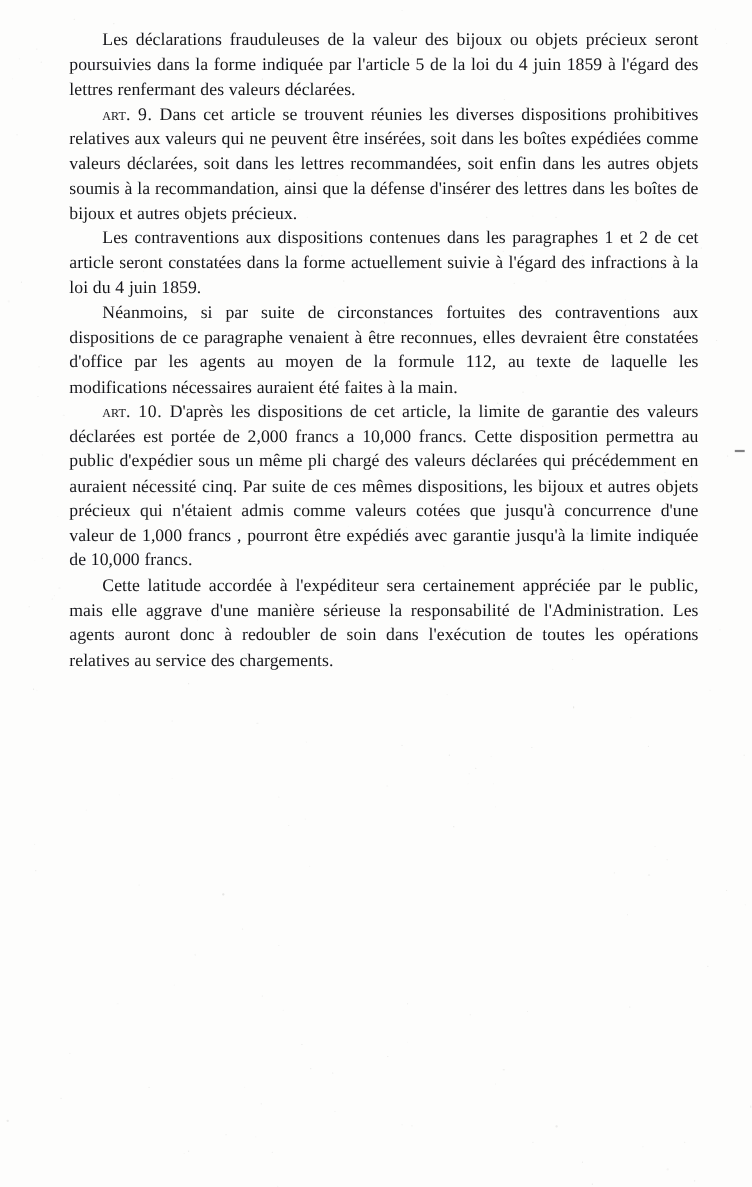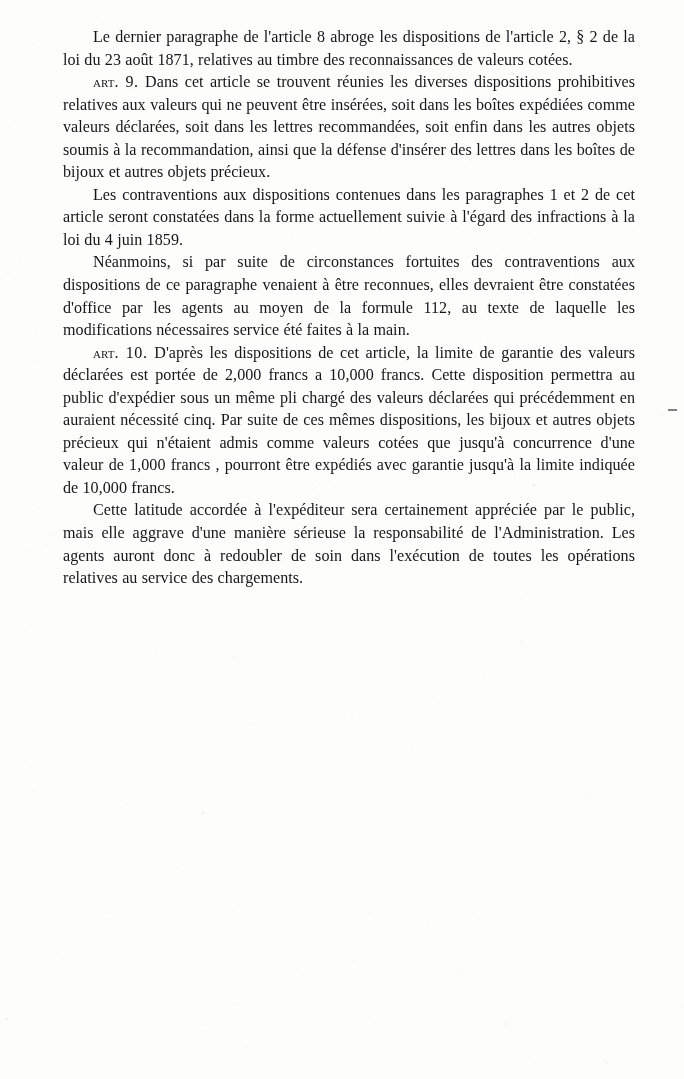--- a/index.html
+++ b/index.html
@@ -294,29 +294,29 @@
       <span class="speck" style="left:315.6px;top:477.5px;width:1.6px;height:1.6px;opacity:0.12"></span>
     </div>
 
   <div class="margin-dash"></div>
 
   <div class="textblock">
 
 
 
 
-
-    <p class="para">Le dernier paragraphe de l'article 8 abroge les dispositions de l'article 2, § 2 de la loi du 23 août 1871, relatives au timbre des reconnaissances de valeurs cotées.</p>
+    <p class="para">Les déclarations frauduleuses de la valeur des bijoux ou objets précieux seront poursuivies dans la forme indiquée par l'article 5 de la loi du 4 juin 1859 à l'égard des lettres renfermant des valeurs déclarées.</p>
+
 
     <p class="para"><span class="artnum">ART.</span><span class="num"> 9.</span> Dans cet article se trouvent réunies les diverses dispositions prohibitives relatives aux valeurs qui ne peuvent être insérées, soit dans les boîtes expédiées comme valeurs déclarées, soit dans les lettres recommandées, soit enfin dans les autres objets soumis à la recommandation, ainsi que la défense d'insérer des lettres dans les boîtes de bijoux et autres objets précieux.</p>
 
     <p class="para">Les contraventions aux dispositions contenues dans les paragraphes 1 et 2 de cet article seront constatées dans la forme actuellement suivie à l'égard des infractions à la loi du 4 juin 1859.</p>
 
 
-    <p class="para">Néanmoins, si par suite de circonstances fortuites des contraventions aux dispositions de ce paragraphe venaient à être reconnues, elles devraient être constatées d'office par les agents au moyen de la formule 112, au texte de laquelle les modifications nécessaires service été faites à la main.</p>
+    <p class="para">Néanmoins, si par suite de circonstances fortuites des contraventions aux dispositions de ce paragraphe venaient à être reconnues, elles devraient être constatées d'office par les agents au moyen de la formule 112, au texte de laquelle les modifications nécessaires auraient été faites à la main.</p>
 
     <p class="para gap-sm"><span class="artnum">ART.</span><span class="num"> 10.</span> D'après les dispositions de cet article, la limite de garantie des valeurs déclarées est portée de 2,000 francs a 10,000 francs. Cette disposition permettra au public d'expédier sous un même pli chargé des valeurs déclarées qui précédemment en auraient nécessité cinq. Par suite de ces mêmes dispositions, les bijoux et autres objets précieux qui n'étaient admis comme valeurs cotées que jusqu'à concurrence d'une valeur de 1,000 francs , pourront être expédiés avec garantie jusqu'à la limite indiquée de 10,000 francs.</p>
 
     <p class="para">Cette latitude accordée à l'expéditeur sera certainement appréciée par le public, mais elle aggrave d'une manière sérieuse la responsabilité de l'Administration. Les agents auront donc à redoubler de soin dans l'exécution de toutes les opérations relatives au service des chargements.</p>
 
 
   </div>
 </div>
 
 </body></html>

